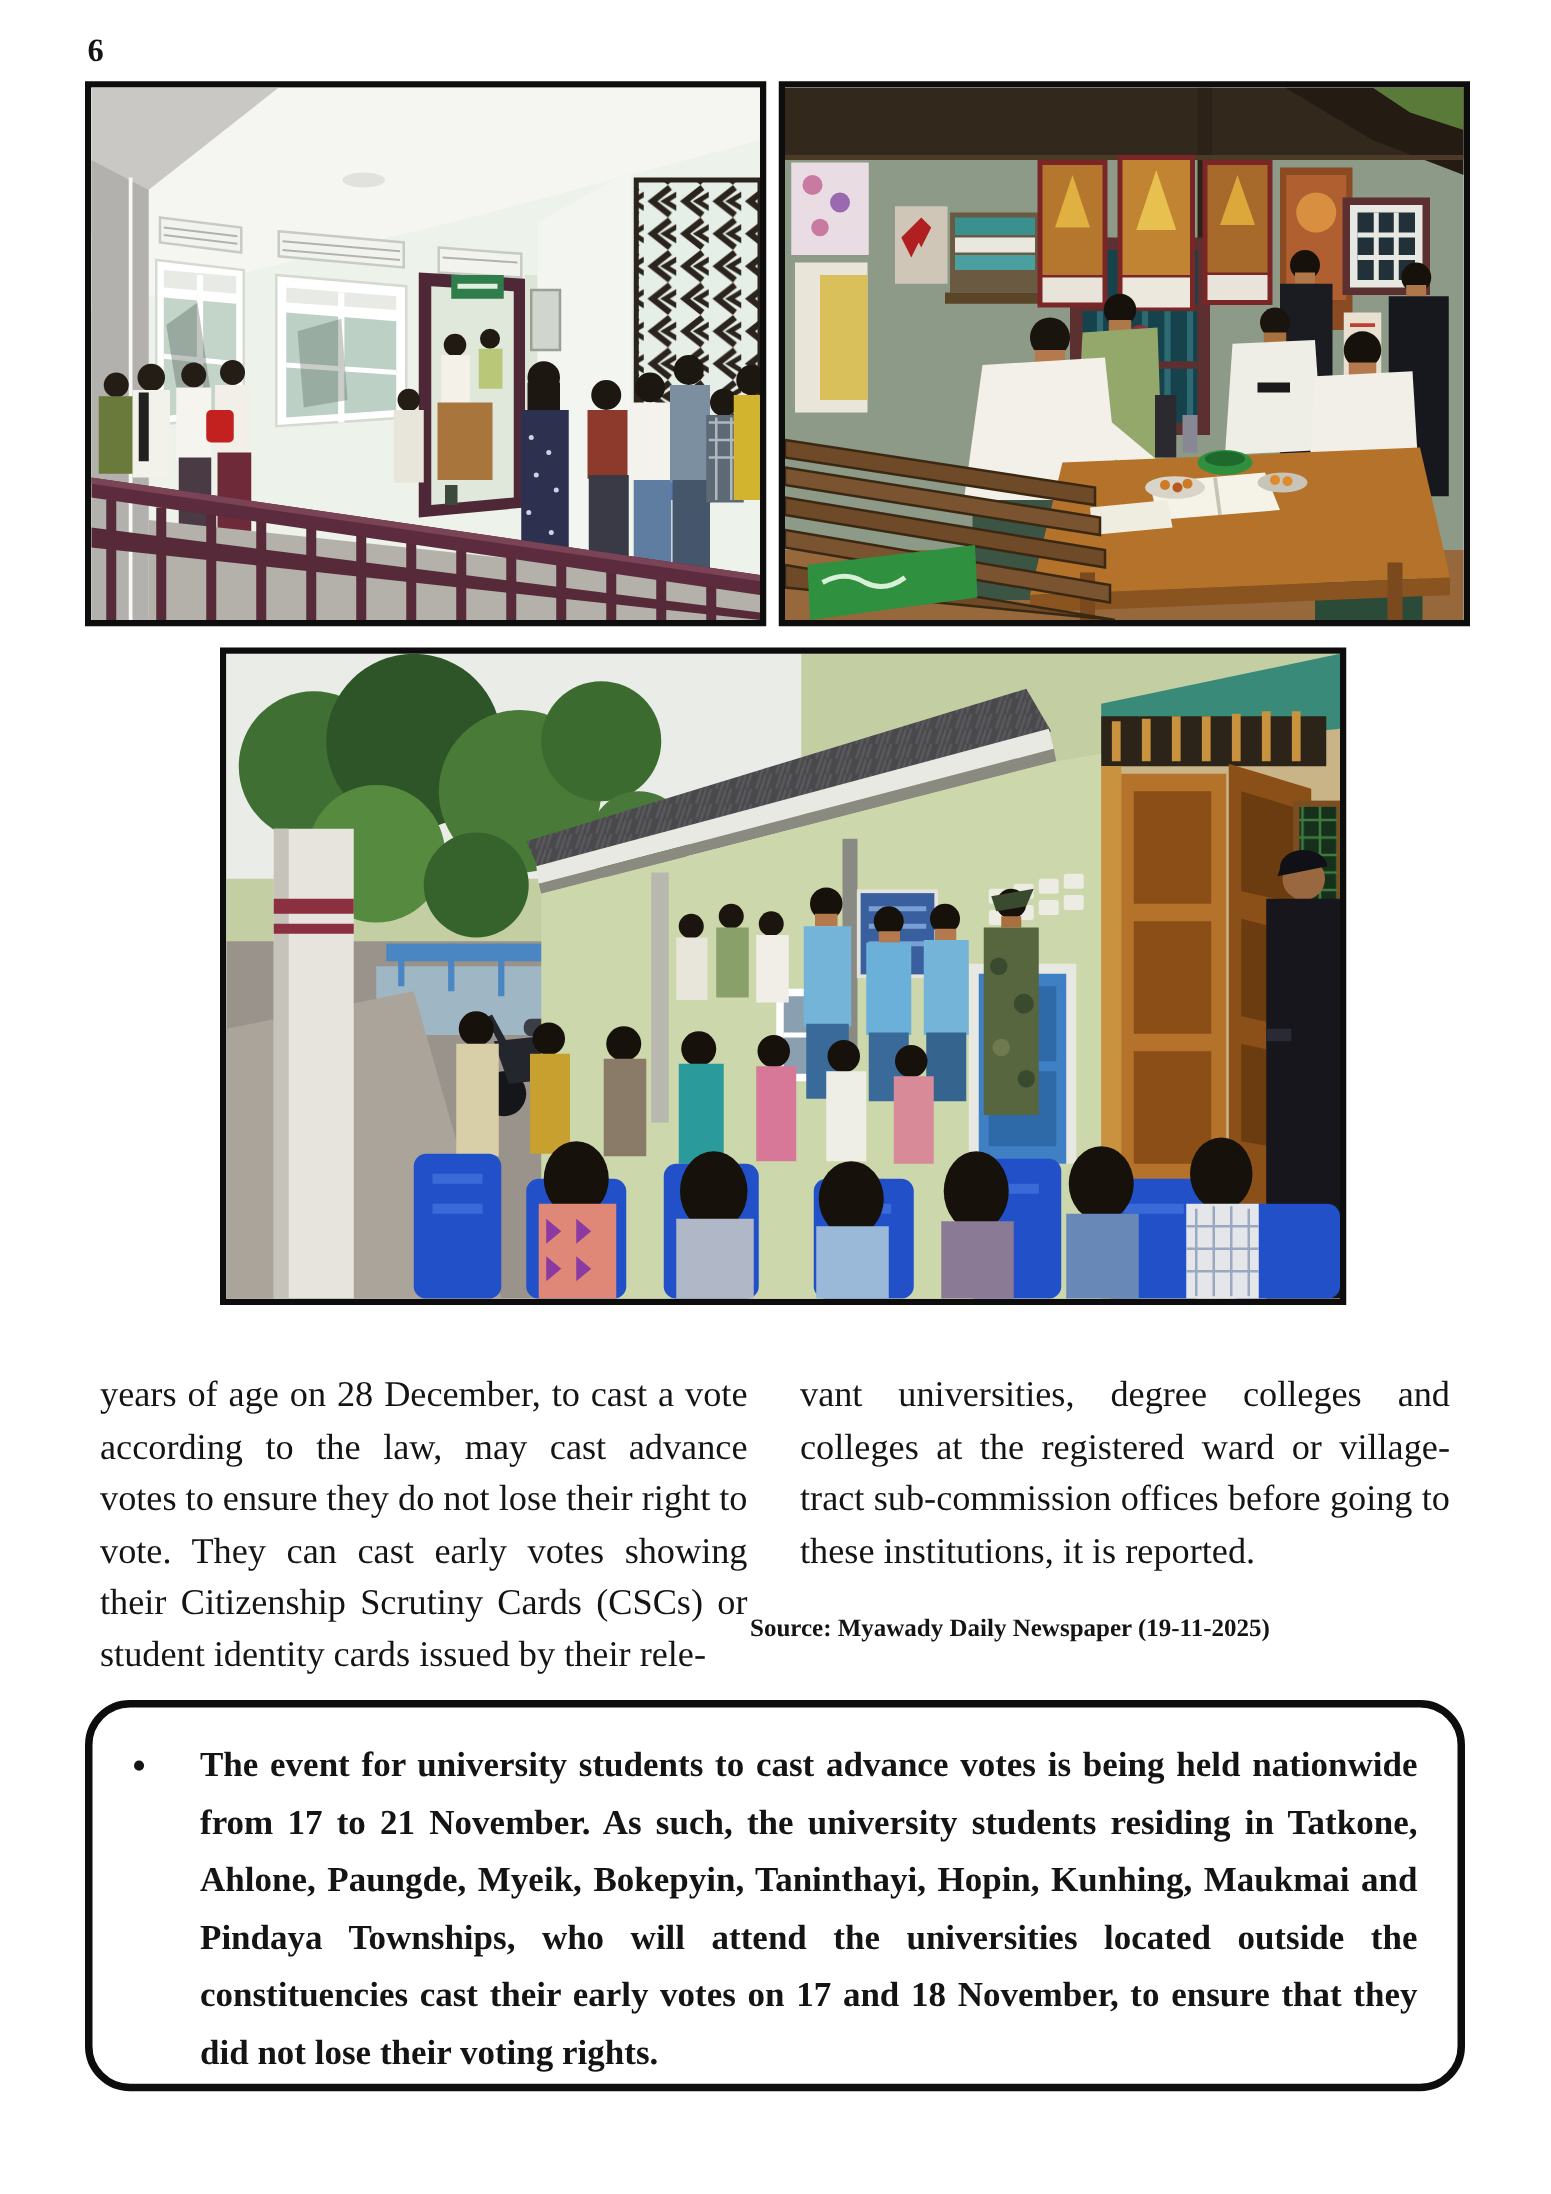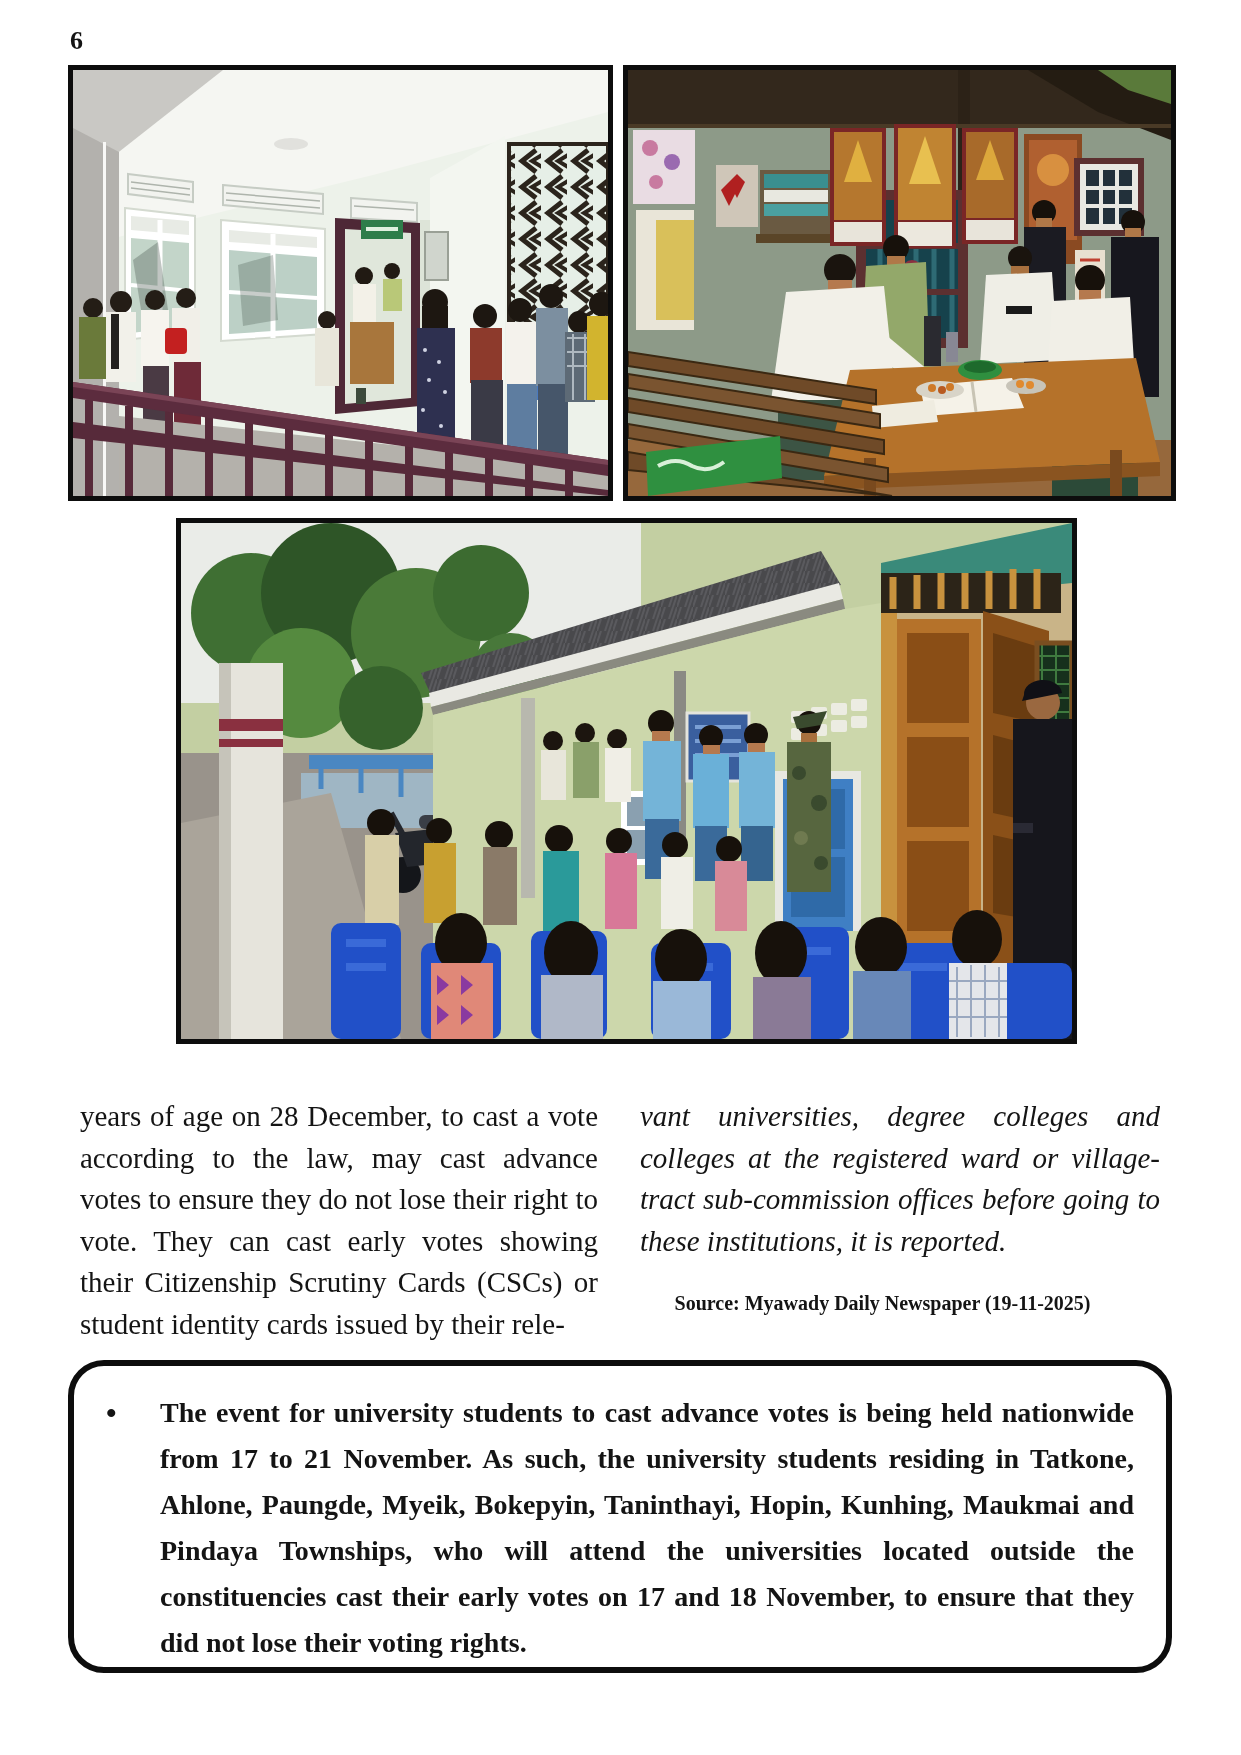--- a/index.html
+++ b/index.html
@@ -5,22 +5,22 @@
   html,body{margin:0;padding:0;background:#ffffff;}
   body{width:1241px;height:1755px;position:relative;font-family:"Liberation Serif","DejaVu Serif",serif;color:#141414;}
   .page-number{position:absolute;left:70px;top:26px;font-size:26px;font-weight:bold;}
   .photo-frame{position:absolute;border:5px solid #0d0d0d;box-sizing:border-box;background:#fff;overflow:hidden;}
   .photo-frame svg{display:block;width:100%;height:100%;}
   #photo1{left:68px;top:65px;width:545px;height:436px;}
   #photo2{left:623px;top:65px;width:553px;height:436px;}
   #photo3{left:176px;top:518px;width:901px;height:526px;}
   .col{position:absolute;font-size:29px;line-height:41.5px;text-align:justify;}
   #col-left{left:80px;top:1096px;width:518px;height:252px;overflow:hidden;}
-  #col-right{left:640px;top:1096px;width:520px;height:170px;overflow:hidden;font-style:italic;}
-  .source-line{position:absolute;left:600px;top:1292px;width:565px;font-size:20px;font-weight:bold;text-align:center;}
+  #col-right{left:640px;top:1096px;width:520px;height:170px;overflow:hidden;}
+  .source-line{position:absolute;left:600px;top:1292px;width:565px;font-size:20px;font-weight:bold;text-align:left;}
   .hl-box{position:absolute;left:68px;top:1360px;width:1104px;height:313px;border:6px solid #0d0d0d;border-radius:36px;box-sizing:border-box;overflow:hidden;}
   .hl-inner{display:flex;align-items:flex-start;padding:24px 32px 10px 32px;}
   .hl-bullet{font-size:30px;font-weight:bold;line-height:46px;width:22px;flex:0 0 22px;}
   .hl-text{font-size:28px;font-weight:bold;line-height:46px;text-align:justify;margin-left:32px;}
 </style>
 </head>
 <body>
 
 <div class="page-number">6</div>
 

